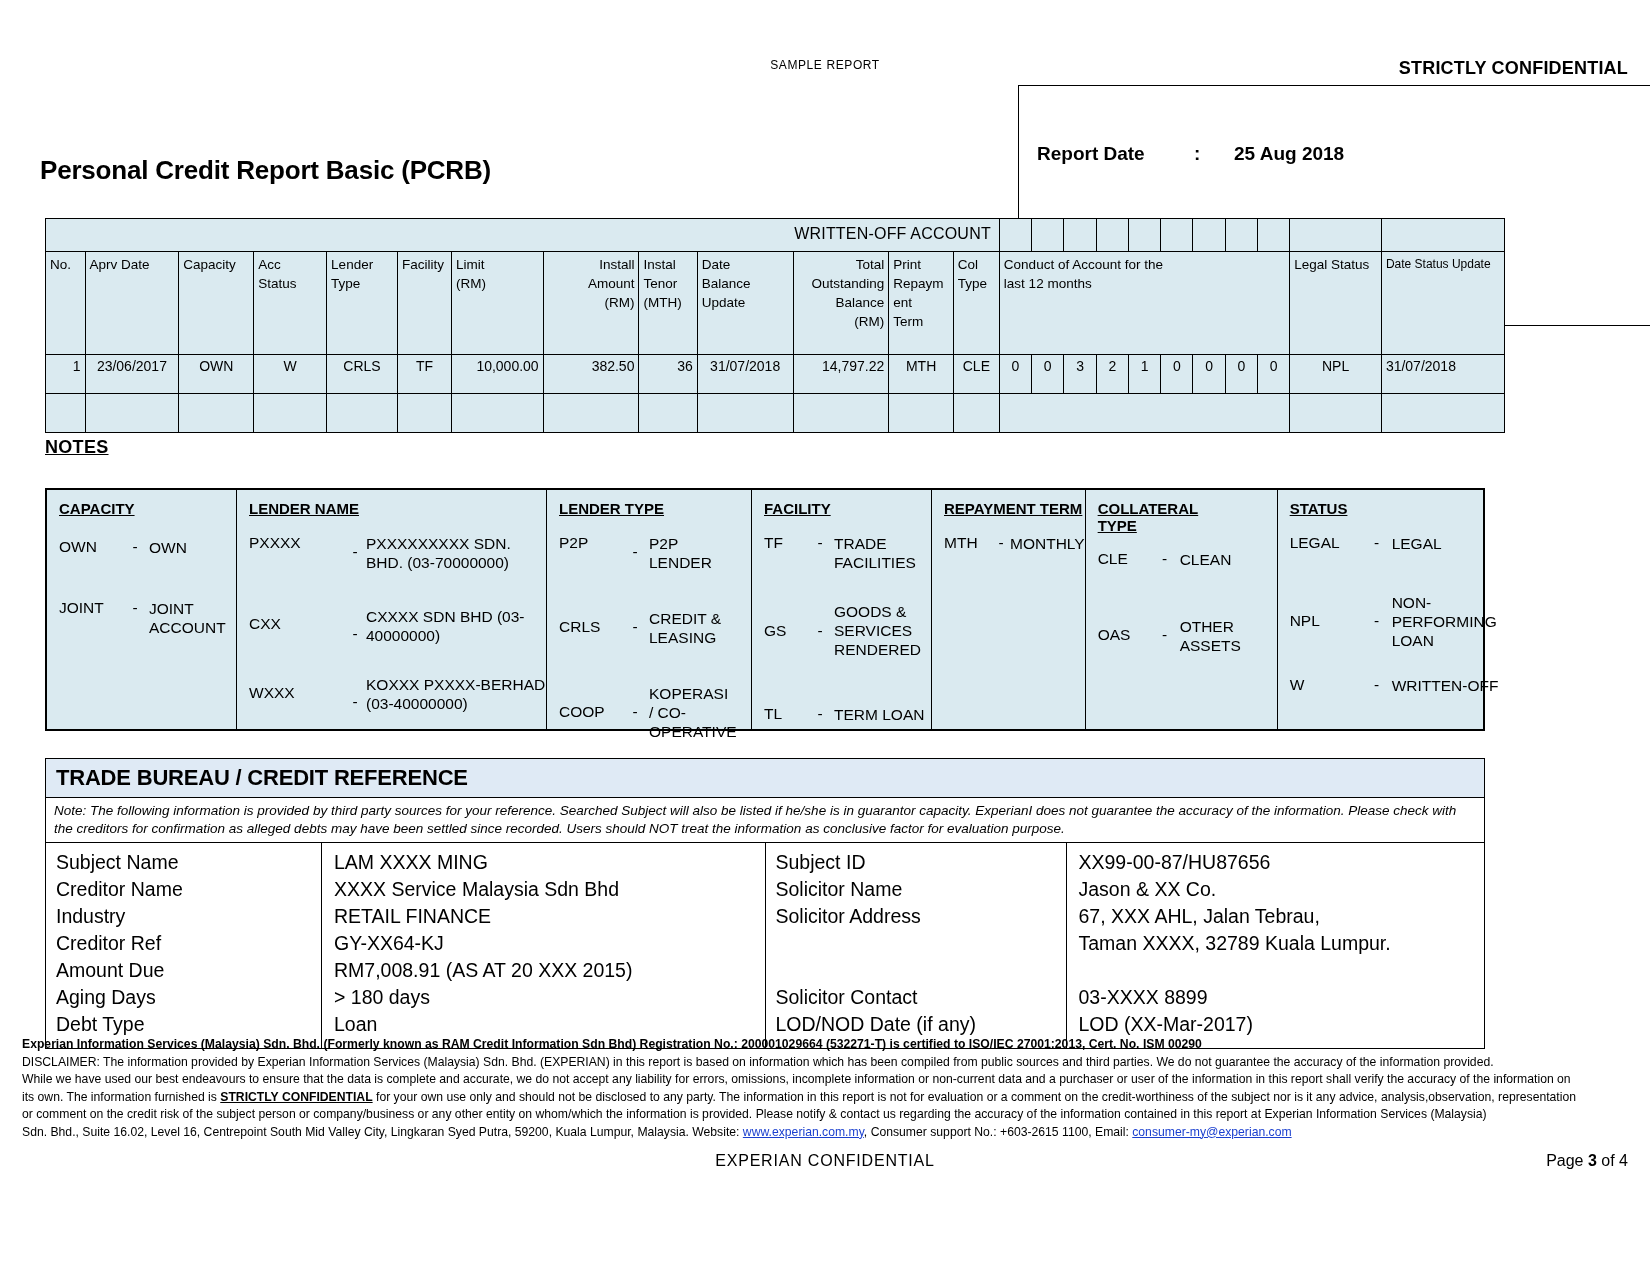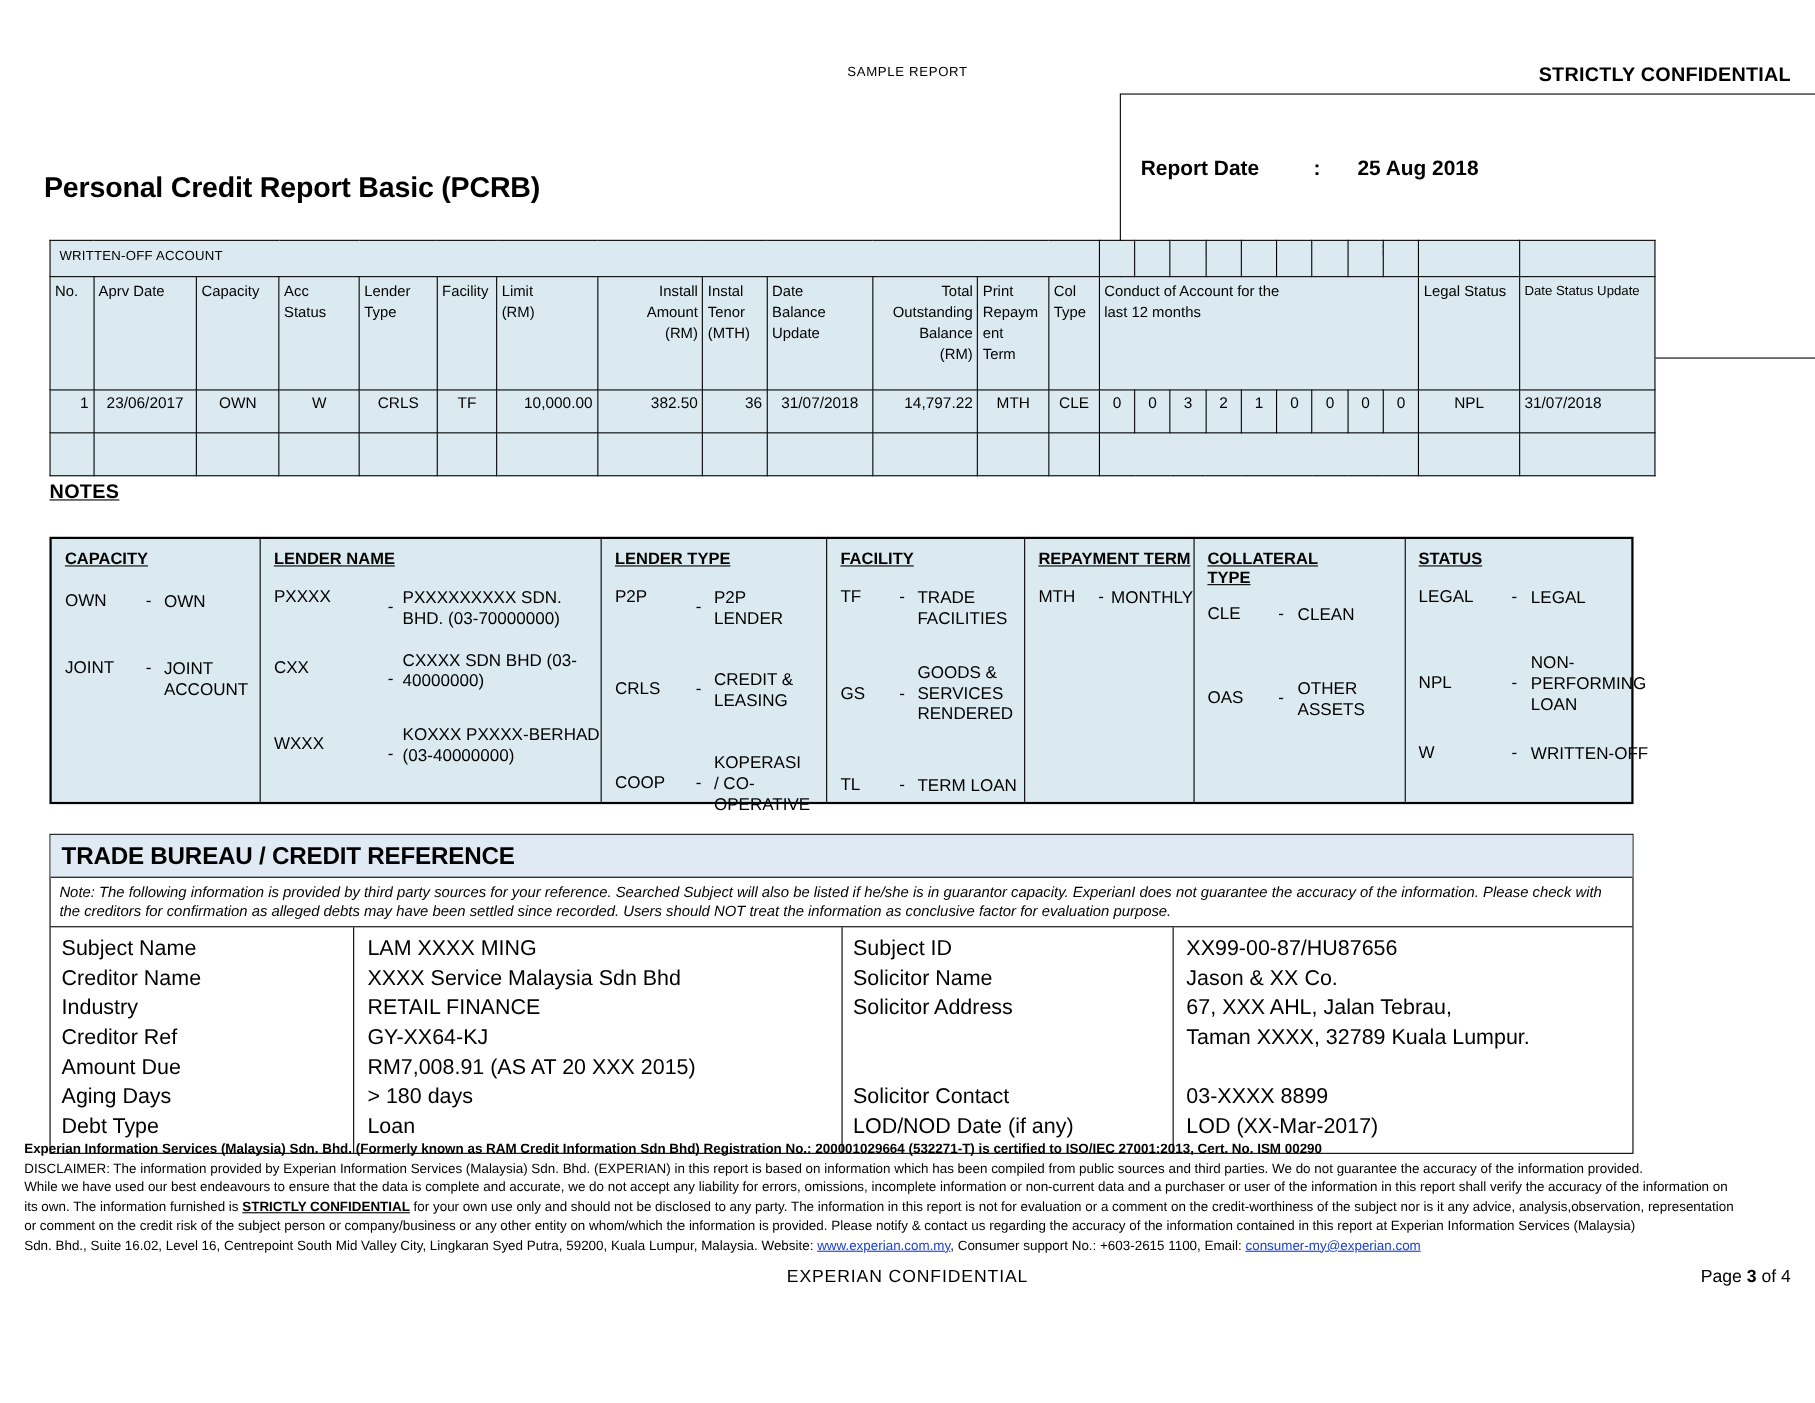--- a/index.html
+++ b/index.html
@@ -40,21 +40,21 @@
 
   
   .wo-wrap{position:absolute;left:45px;top:218px;width:1460px;}
   table.wo{border-collapse:collapse;width:1460px;table-layout:fixed;
     font-size:13px;}
   table.wo td,table.wo th{
     border:1.2px solid #000;background:#daeaf0;
     padding:3px 4px;vertical-align:top;font-weight:normal;
   }
   .wo-title{
-    font-size:12px;font-weight:bold;text-align:left;padding:6px 8px !important;
+    font-size:16px;font-weight:bold;text-align:right;padding:6px 8px !important;
     letter-spacing:.2px;
   }
   .wo-title-blank{background:#daeaf0;}
   th.wo-h{font-weight:bold;font-size:13.5px;height:96px;line-height:19px;
     vertical-align:top;text-align:left;}
   th.wo-h.r{text-align:right;}
   td.wo-d{background:#ffffff;font-size:14px;text-align:center;height:32px;
     vertical-align:middle;padding:4px 5px;}
   td.wo-d.r{text-align:right;}
   td.wo-d.l{text-align:left;}
@@ -290,21 +290,21 @@
       </div>
     </div>
 
     <div class="ncol" style="flex:0 0 310px">
       <div class="ncol-h">LENDER NAME</div>
       <div class="nrow" style="margin-top:16px">
         <div class="nkey" style="width:95px">PXXXX</div>
         <div class="ndash" style="width:22px;padding-top:9px">-</div>
         <div class="nval">PXXXXXXXXX SDN. BHD. (03-70000000)</div>
       </div>
-      <div class="nrow" style="margin-top:19px">
+      <div class="nrow" style="margin-top:35px">
         <div class="nkey" style="width:95px;padding-top:8px">CXX</div>
         <div class="ndash" style="width:22px;padding-top:18px">-</div>
         <div class="nval">CXXXX SDN BHD (03-40000000)</div>
       </div>
       <div class="nrow" style="margin-top:30px">
         <div class="nkey" style="width:95px;padding-top:9px">WXXX</div>
         <div class="ndash" style="width:22px;padding-top:18px">-</div>
         <div class="nval">KOXXX  PXXXX-BERHAD (03-40000000)</div>
       </div>
     </div>

